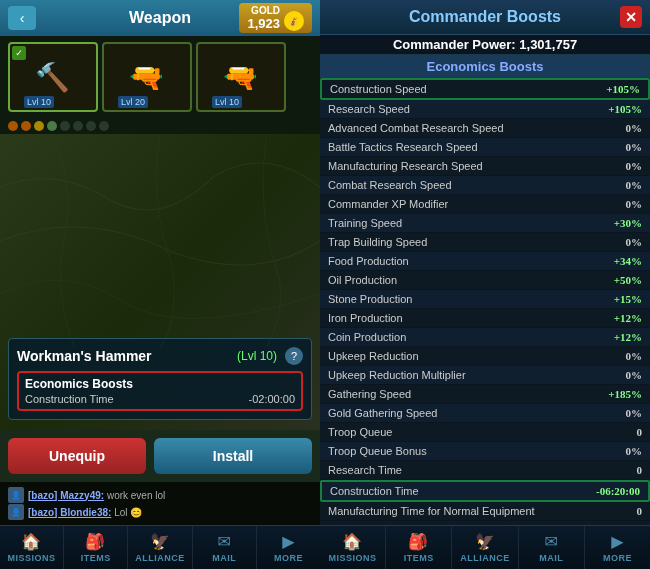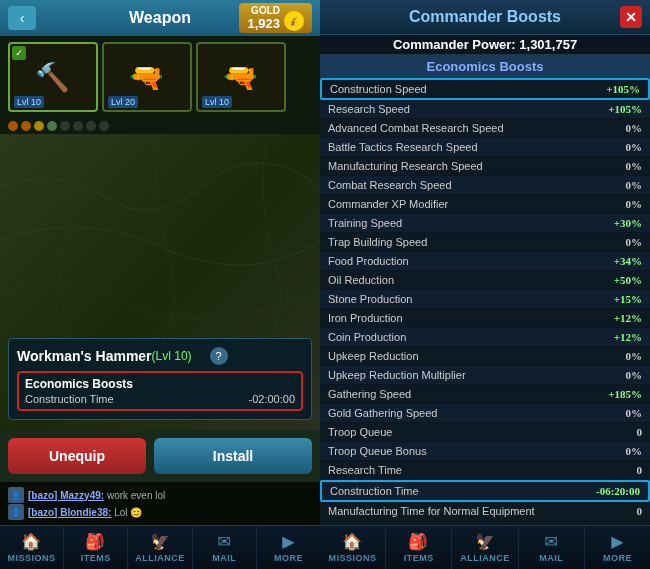--- a/index.html
+++ b/index.html
@@ -126,21 +126,21 @@
       font-size: 9px;
     }
 
     .weapon-img {
       font-size: 28px;
     }
 
     .weapon-level {
       position: absolute;
       bottom: 2px;
-      left: 4px;
+      left: 14px;
       background: #1a4a7a;
       color: #aaddff;
       font-size: 9px;
       padding: 1px 3px;
       border-radius: 2px;
     }
 
     .dots-row {
       display: flex;
       gap: 3px;
@@ -418,21 +418,21 @@
     .boost-value {
       color: #cccccc;
       font-size: 11px;
       font-weight: bold;
       font-family: Liberation Serif, serif;
     }
 
     .boost-value.positive { color: #88ff88; }
 
     .boost-row.highlighted {
-      border: 2px solid #0ea5e9;
+      border: 2px solid #15803d;
       border-radius: 2px;
     }
 
     .right-bottom-nav {
       background: linear-gradient(180deg, #0a1a2a 0%, #050f18 100%);
       height: 44px;
       display: flex;
       align-items: stretch;
       border-top: 1px solid #1a3a5a;
     }
@@ -486,23 +486,23 @@
       <path d="M0,50 Q50,30 100,60 Q150,90 200,40 Q250,10 300,50" stroke="#3a5a2a" stroke-width="1" fill="none"></path>
       <path d="M0,100 Q80,70 160,110 Q240,140 300,100" stroke="#3a5a2a" stroke-width="1" fill="none"></path>
       <path d="M0,150 Q60,120 120,160 Q180,190 300,150" stroke="#2a4a1a" stroke-width="1" fill="none"></path>
       <path d="M50,0 Q70,50 60,100 Q50,150 70,200" stroke="#2a4a1a" stroke-width="1" fill="none"></path>
       <path d="M150,0 Q140,60 160,120 Q170,170 150,200" stroke="#2a4a1a" stroke-width="1" fill="none"></path>
       <path d="M250,0 Q240,70 260,130 Q270,160 250,200" stroke="#2a4a1a" stroke-width="1" fill="none"></path>
     </svg>
 
     <div style="width:100%;padding:0 0 4px 0;">
       <div class="weapon-info-card">
-        <div style="display:flex;align-items:center;margin-bottom:4px;">
+        <div style="display:flex;justify-content:space-between;align-items:center;margin-bottom:4px;">
           <span class="weapon-name">Workman's Hammer</span>
-          <div style="display:flex;align-items:center;gap:14px;">
+          <div style="display:flex;align-items:center;gap:4px;">
             <span style="color:#6aff6a;font-size:12px;">(Lvl 10)</span>
             <div class="help-btn">?</div>
           </div>
         </div>
         <div class="economics-section">
           <div class="economics-title">Economics Boosts</div>
           <div class="economics-row">
             <span class="boost-name">Construction Time</span>
             <span class="econ-value">-02:00:00</span>
           </div>
@@ -606,21 +606,21 @@
     </div>
         <div class="boost-row">
       <span class="boost-name">Trap Building Speed</span>
       <span class="boost-value">0%</span>
     </div>
         <div class="boost-row">
       <span class="boost-name">Food Production</span>
       <span class="boost-value positive">+34%</span>
     </div>
         <div class="boost-row">
-      <span class="boost-name">Oil Reduction</span>
+      <span class="boost-name">Oil Production</span>
       <span class="boost-value positive">+50%</span>
     </div>
         <div class="boost-row">
       <span class="boost-name">Stone Production</span>
       <span class="boost-value positive">+15%</span>
     </div>
         <div class="boost-row">
       <span class="boost-name">Iron Production</span>
       <span class="boost-value positive">+12%</span>
     </div>

